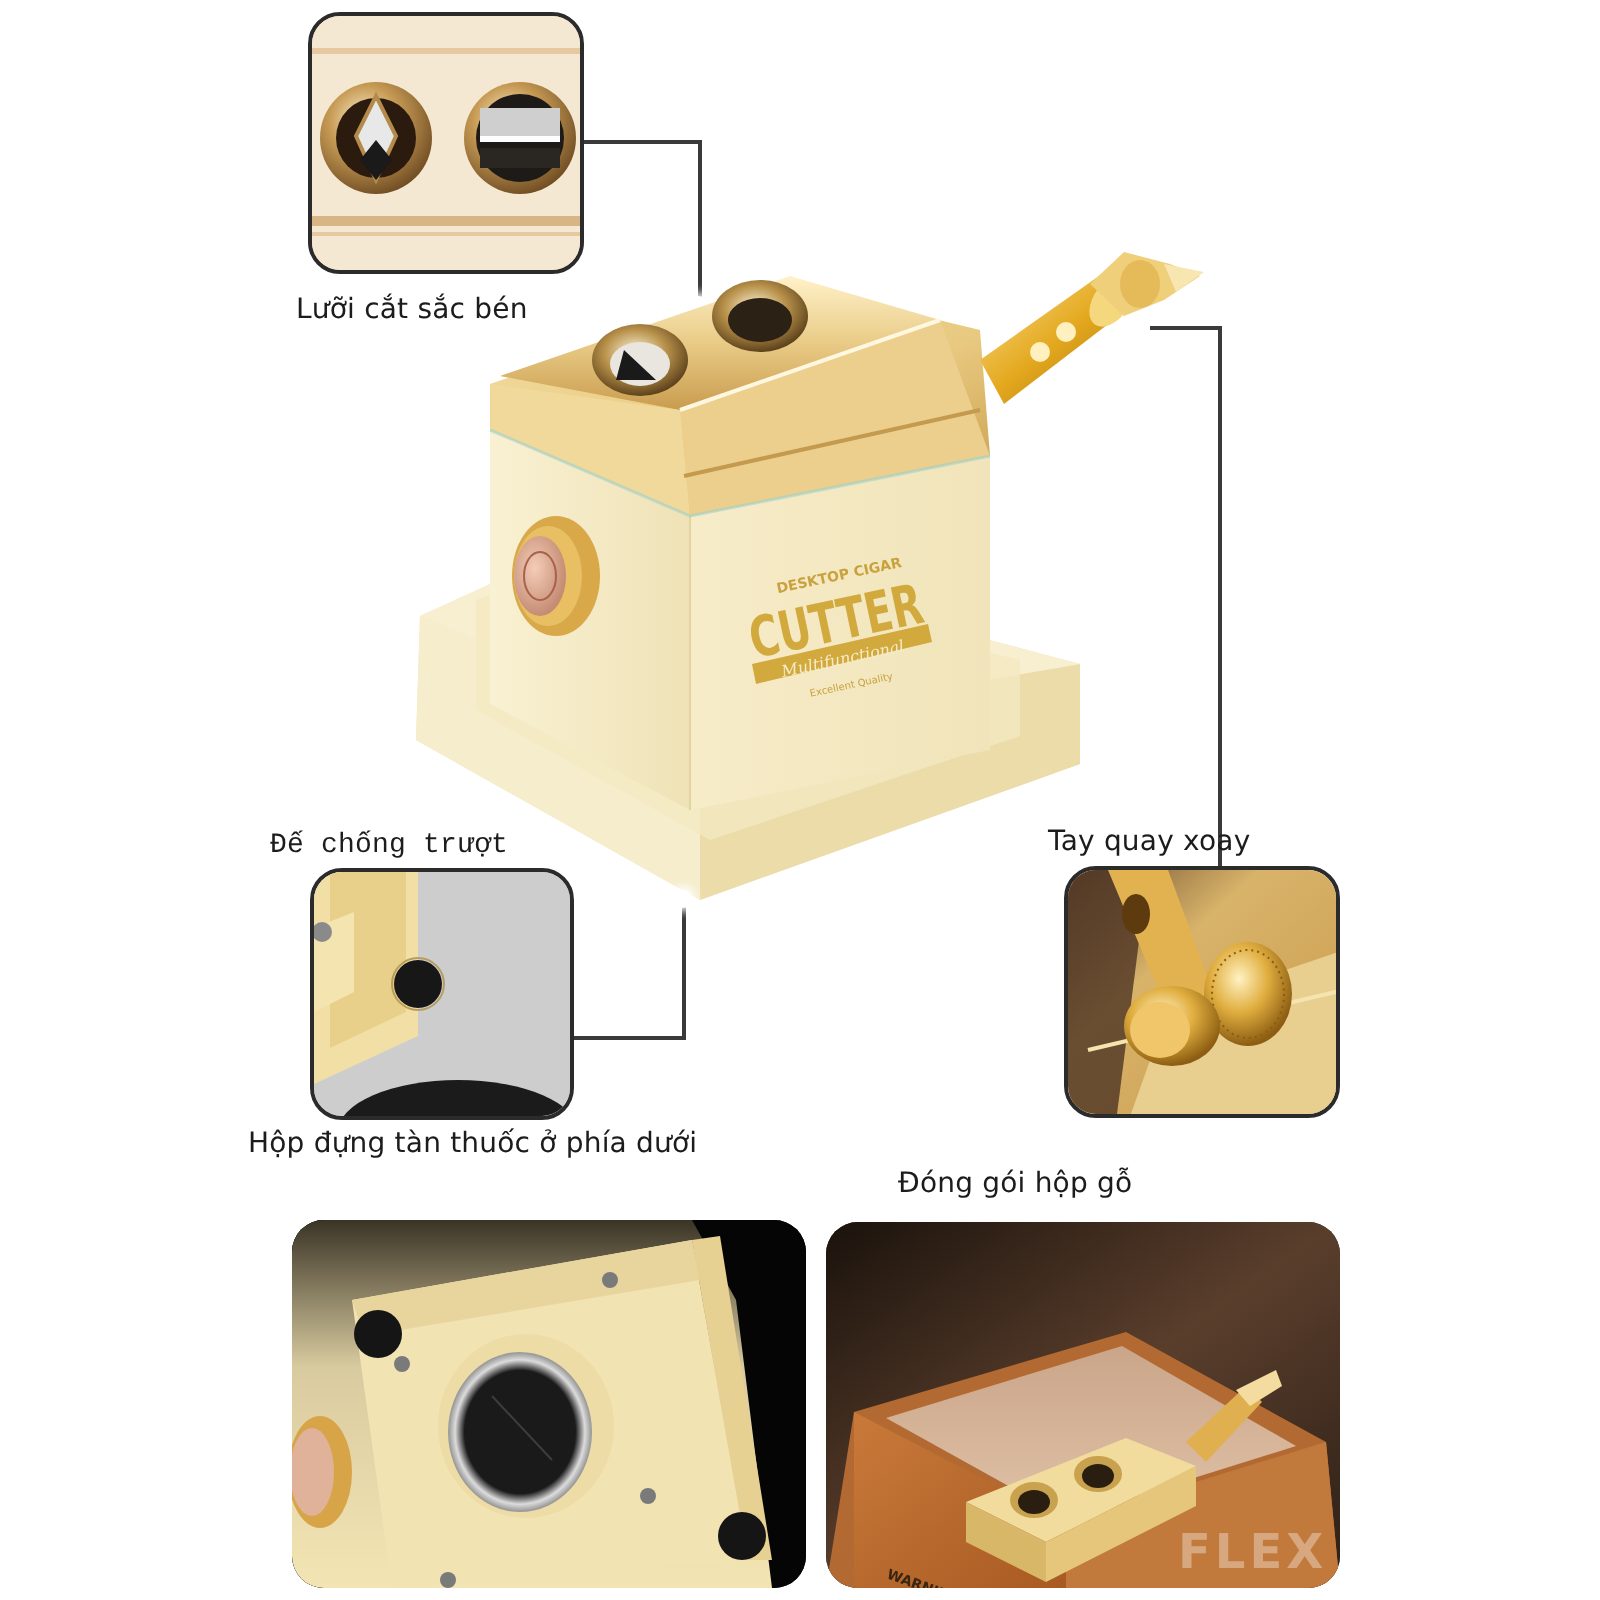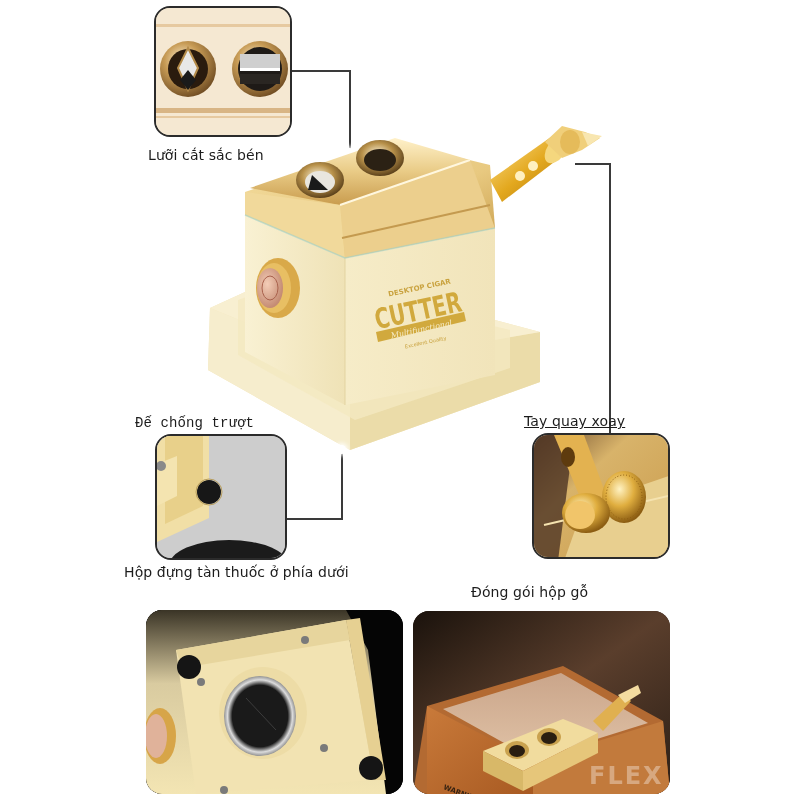--- a/index.html
+++ b/index.html
@@ -128,21 +128,21 @@
     <text x="230" y="170" font-family="DejaVu Sans, sans-serif" font-size="7" font-weight="bold" fill="#c9a23e" transform="rotate(-12 230 170)" text-anchor="middle">DESKTOP CIGAR</text>
     <text x="230" y="200" font-family="DejaVu Sans Condensed, DejaVu Sans, sans-serif" font-size="28" font-weight="bold" fill="#d1a93d" transform="rotate(-12 230 200)" text-anchor="middle" textLength="88" lengthAdjust="spacingAndGlyphs">CUTTER</text>
     <path d="M186 212 L274 192 L276 201 L188 222 Z" fill="#d1a93d" transform="rotate(0)"></path>
     <text x="232" y="212" font-family="DejaVu Serif, serif" font-style="italic" font-size="8" fill="#f6ecc8" transform="rotate(-12 232 212)" text-anchor="middle">Multifunctional</text>
     <text x="236" y="224" font-family="DejaVu Sans, sans-serif" font-size="5" fill="#c9a23e" transform="rotate(-12 236 224)" text-anchor="middle">Excellent Quality</text>
   </svg>
 </div>
 
 <div class="line" style="left:575px; top:163px; width:36px; height:2px;"></div>
 <div class="line" style="left:609px; top:163px; width:2px; height:278px;"></div>
-<div class="label" style="left:524px; top:410px;text-decoration:underline;">Tay quay xoay</div>
+<div class="label" style="left:524px; top:410px;">Tay quay xoay</div>
 <div class="inset" style="left:532px; top:433px; width:138px; height:126px;">
   <svg width="138" height="126">
     <defs>
       <linearGradient id="cbg" x1="0" y1="0" x2="1" y2="1">
         <stop offset="0" stop-color="#6b4a2c"></stop>
         <stop offset="0.35" stop-color="#d8b36a"></stop>
         <stop offset="1" stop-color="#c99a4a"></stop>
       </linearGradient>
       <radialGradient id="cknob" cx="40%" cy="35%" r="65%">
         <stop offset="0" stop-color="#fff2c2"></stop>
@@ -174,21 +174,21 @@
     <circle cx="52" cy="56" r="13" fill="none" stroke="#b79d5d" stroke-width="1"></circle>
     <ellipse cx="72" cy="130" rx="60" ry="26" fill="#1b1b1b"></ellipse>
     <circle cx="4" cy="30" r="5" fill="#8a8a8a"></circle>
   </svg>
 </div>
 <div class="line" style="left:287px; top:518px; width:56px; height:2px;"></div>
 <div class="line" style="left:341px; top:448px; width:2px; height:72px;"></div>
 <div class="dot" style="left:337px; top:445px;"></div>
 
 <div class="label" style="left:124px; top:561px;">Hộp đựng tàn thuốc ở phía dưới</div>
-<div class="label" style="left:471px; top:581px;">Đóng gói hộp gỗ</div>
+<div class="label" style="left:449px; top:581px;">Đóng gói hộp gỗ</div>
 
 <div class="photo" style="left:146px; top:610px; width:257px; height:184px; background:#000;">
   <svg width="257" height="184">
     <defs>
       <radialGradient id="holeRim" cx="50%" cy="50%" r="55%">
         <stop offset="0.7" stop-color="#1a1a1a"></stop>
         <stop offset="0.82" stop-color="#dcdcdc"></stop>
         <stop offset="0.9" stop-color="#9a9a9a"></stop>
         <stop offset="1" stop-color="#e7d59a"></stop>
       </radialGradient>

